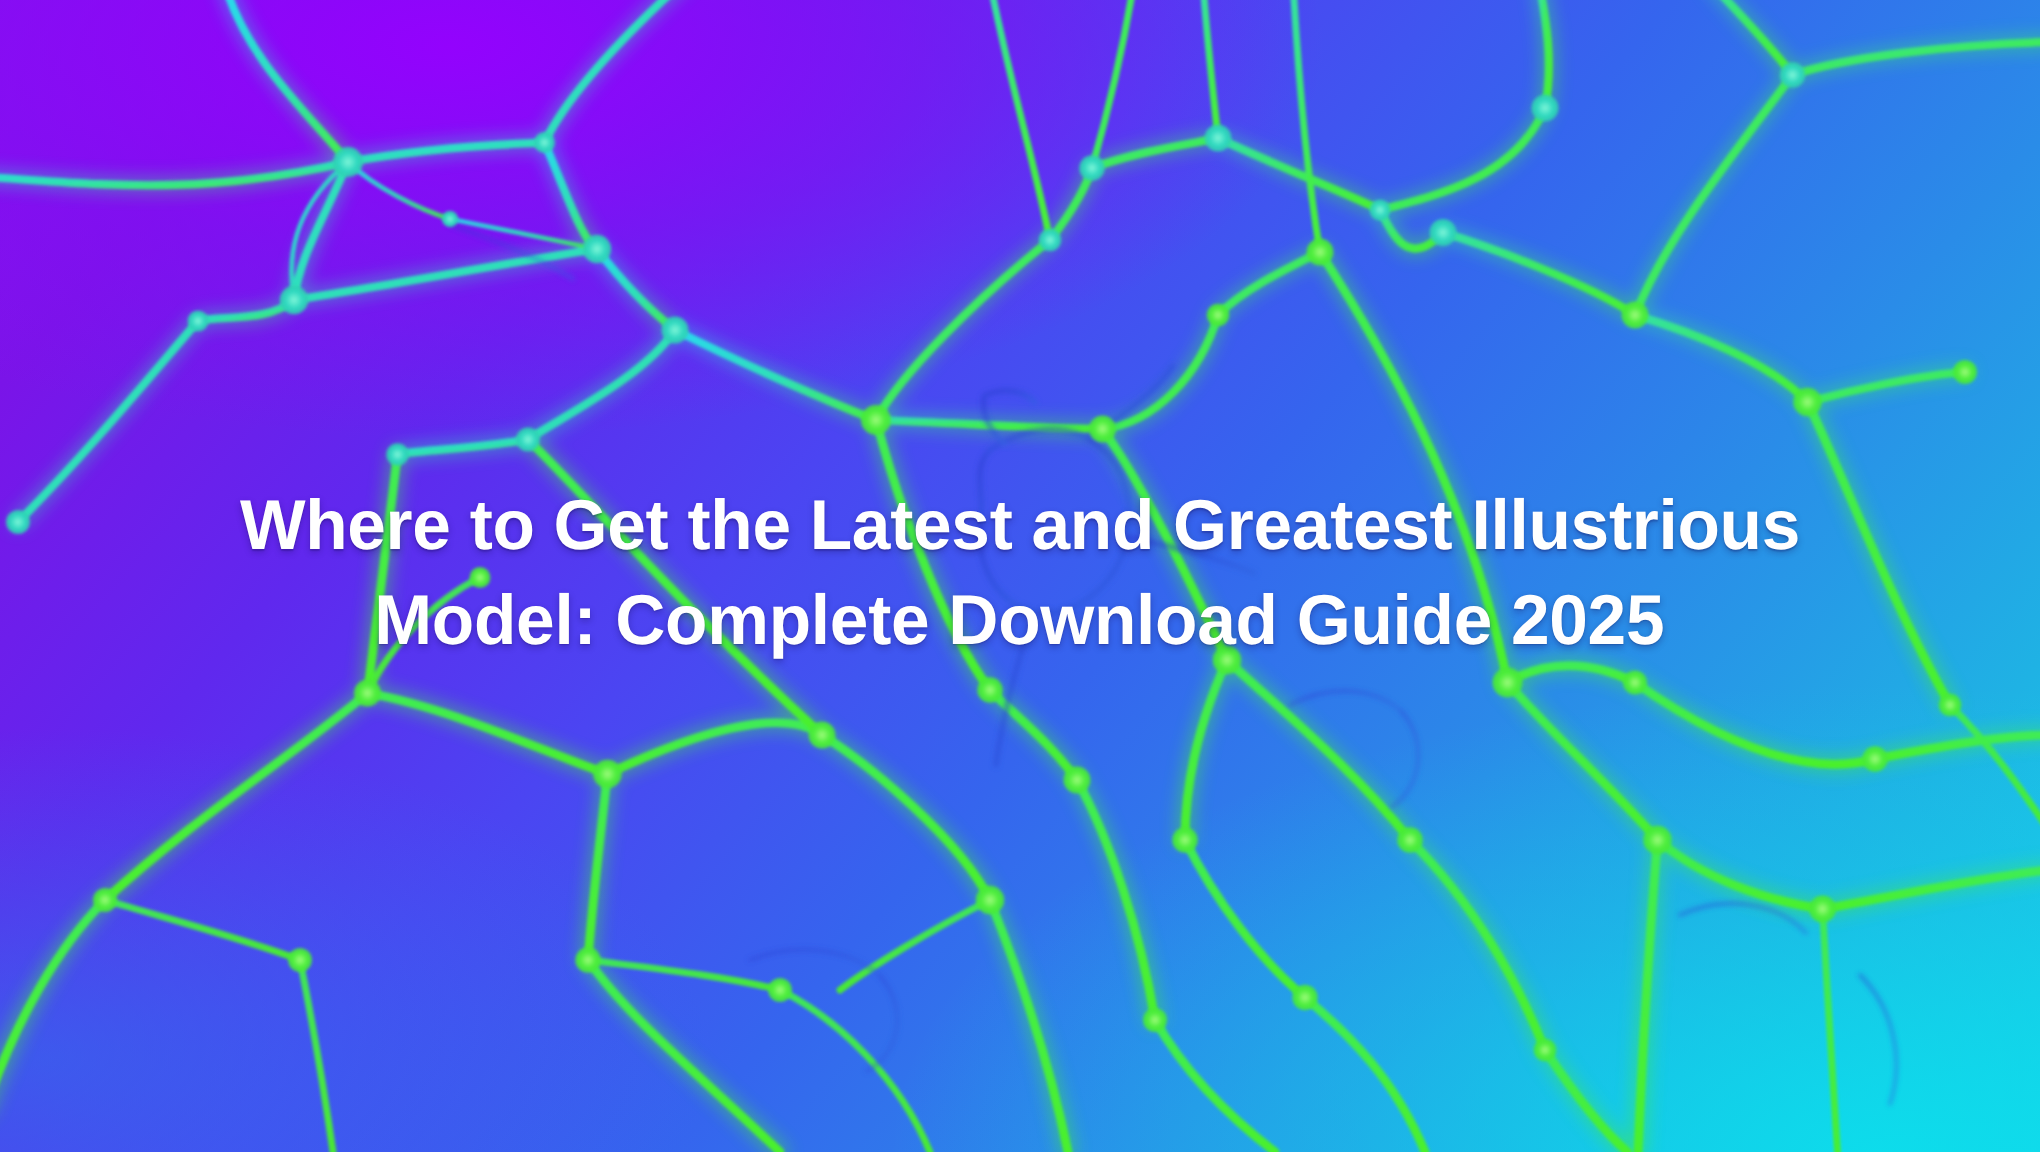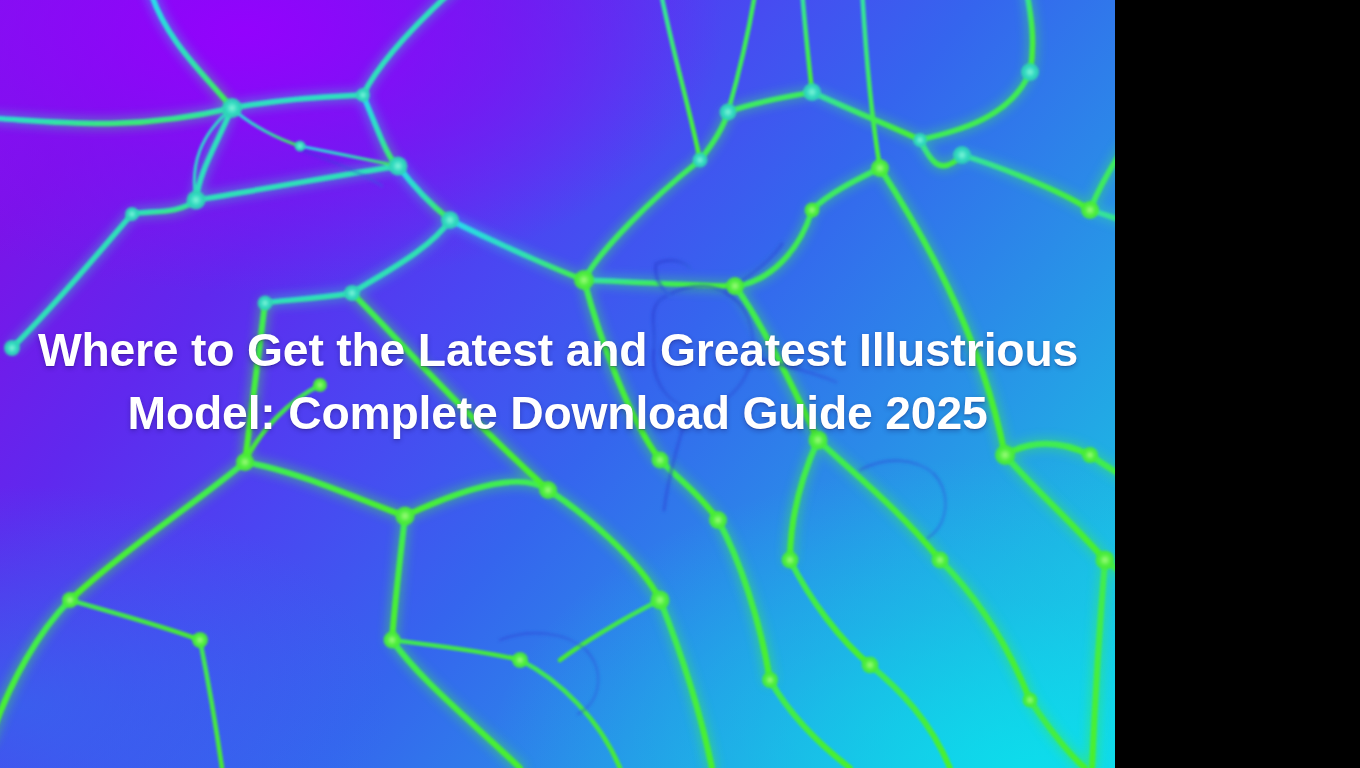--- a/index.html
+++ b/index.html
@@ -6,21 +6,21 @@
     margin: 0;
     padding: 0;
     background: #000;
   }
   body {
     font-family: "Liberation Sans", sans-serif;
   }
 
   #hero-banner {
     position: relative;
-    width: 1115px;
+    width: 1360px;
     height: 768px;
     overflow: hidden;
     isolation: isolate;
   }
 
   
   .bg-base {
     position: absolute;
     inset: 0;
     background: linear-gradient(131deg,

